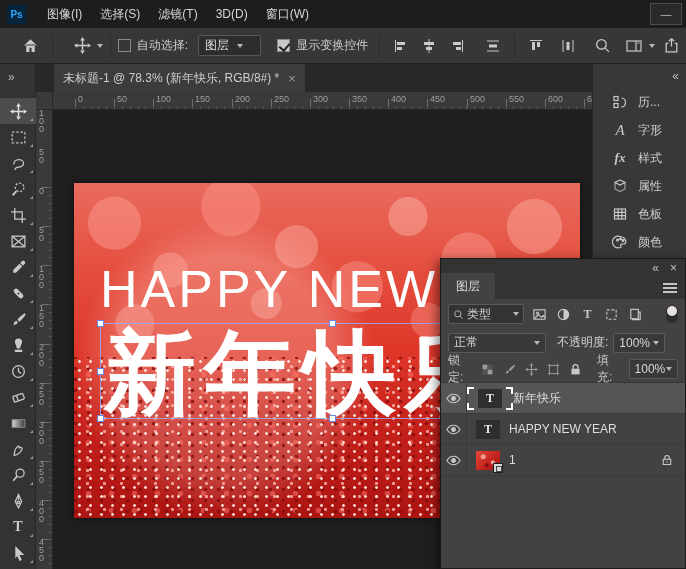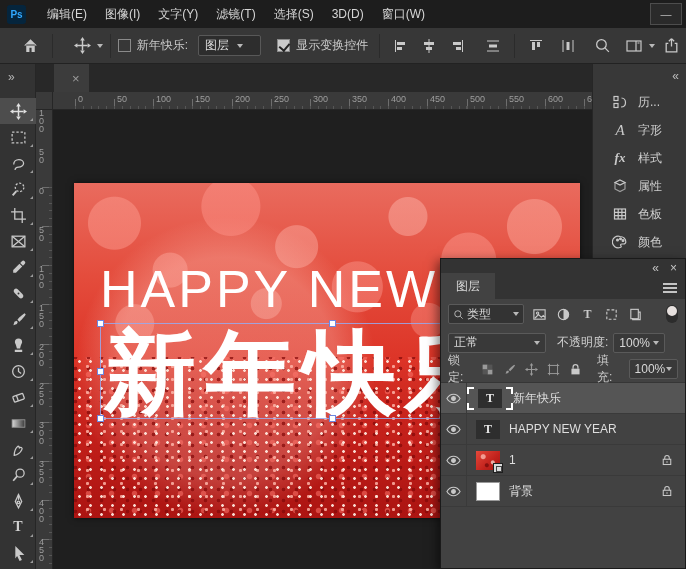--- a/index.html
+++ b/index.html
@@ -127,25 +127,23 @@
       linear-gradient(#fff,#fff) 0 100%/7px 2px no-repeat,linear-gradient(#fff,#fff) 0 100%/2px 7px no-repeat,
       linear-gradient(#fff,#fff) 100% 100%/7px 2px no-repeat,linear-gradient(#fff,#fff) 100% 100%/2px 7px no-repeat;}
   .lname{color:#dedede;white-space:nowrap;overflow:hidden;}
   .locki{margin-left:auto;margin-right:12px;}
 </style>
 </head>
 <body>
 
 <div class="titlebar">
   <div class="ps-logo">Ps</div>
-  <div class="menu-item">编辑(E)</div>
   <div class="menu-item">图像(I)</div>
-  <div class="menu-item">文字(Y)</div>
+  <div class="menu-item">选择(S)</div>
   <div class="menu-item">滤镜(T)</div>
-  <div class="menu-item">选择(S)</div>
   <div class="menu-item">3D(D)</div>
   <div class="menu-item">窗口(W)</div>
   <div class="win-controls">
     <div class="win-btn">—</div>
 
   </div>
 </div>
 
 <div class="optbar">
   <span class="opt-ic" style="margin-left:22px">
@@ -155,21 +153,21 @@
   </span>
   <span class="sep"></span>
   <span class="opt-ic" style="margin-left:14px">
     <svg width="17" height="17" viewBox="0 0 16 16">
         <path fill="#c9c9c9" d="M8 0l2.2 3.2H5.8zM8 16l2.2-3.2H5.8zM0 8l3.2-2.2v4.4zM16 8l-3.2-2.2v4.4zM7.3 3h1.4v10H7.3zM3 7.3h10v1.4H3z"></path>
       </svg>
   </span>
   <span class="caret"></span>
   <span class="sep"></span>
   <span class="checkbox"></span>
-  <span class="opt-label">新年快乐:</span>
+  <span class="opt-label">自动选择:</span>
   <span class="dropdown" style="width:72px;margin:0 6px">
     <span>图层</span>
     <span class="caret"></span>
   </span>
   <span class="checkbox checked" style="margin-left:10px"></span>
   <span class="opt-label">显示变换控件</span>
   <span class="sep"></span>
   <span class="opt-ic">
     <svg width="16" height="16" viewBox="0 0 16 16">
         <path stroke="#c9c9c9" d="M2.5 2v12"></path>
@@ -333,20 +331,21 @@
     </div>
   <div class="tool">
       <svg width="17" height="17" viewBox="0 0 16 16">
         <path fill="#c9c9c9" d="M5 1l8.5 8.5H8.9l2.3 4.6-2.2 1-2.3-4.7L5 12.6z"></path>
       </svg>
     </div>
 </div>
 
 <div class="tabbar">
   <div class="doc-tab">
+    <span>未标题-1 @ 78.3% (新年快乐, RGB/8#) *</span>
     <span class="close">×</span>
   </div>
 </div>
 
 <div class="corner-box"></div>
 <div class="hruler">
   <span style="left:25px">0</span>
   <span style="left:64px">50</span>
   <span style="left:103px">100</span>
   <span style="left:142px">150</span>
@@ -573,31 +572,14 @@
         </span>
       <span class="lname">1</span>
       <span class="locki">
           <svg width="12" height="12" viewBox="0 0 16 16">
             <rect x="3" y="7" width="10" height="7" fill="none" stroke="#c9c9c9" stroke-width="1.4"></rect>
             <path d="M5 7V5a3 3 0 016 0v2" stroke="#c9c9c9" fill="none" stroke-width="1.4"></path>
             <circle cx="8" cy="10.5" r="1" fill="#c9c9c9"></circle>
           </svg>
         </span>
     </div>
-    <div class="lrow">
-      <span class="eyecell">
-          <svg class="ico" width="15" height="11" viewBox="0 0 16 11">
-            <path d="M1 5.5C2.8 2.5 5.3 1 8 1s5.2 1.5 7 4.5C13.2 8.5 10.7 10 8 10S2.8 8.5 1 5.5z"></path>
-            <circle cx="8" cy="5.5" r="2" fill="#c9c9c9"></circle>
-          </svg>
-        </span>
-      <span class="thumb white"></span>
-      <span class="lname">背景</span>
-      <span class="locki">
-          <svg width="12" height="12" viewBox="0 0 16 16">
-            <rect x="3" y="7" width="10" height="7" fill="none" stroke="#c9c9c9" stroke-width="1.4"></rect>
-            <path d="M5 7V5a3 3 0 016 0v2" stroke="#c9c9c9" fill="none" stroke-width="1.4"></path>
-            <circle cx="8" cy="10.5" r="1" fill="#c9c9c9"></circle>
-          </svg>
-        </span>
-    </div>
   </div>
 </div>
 
 </body></html>

